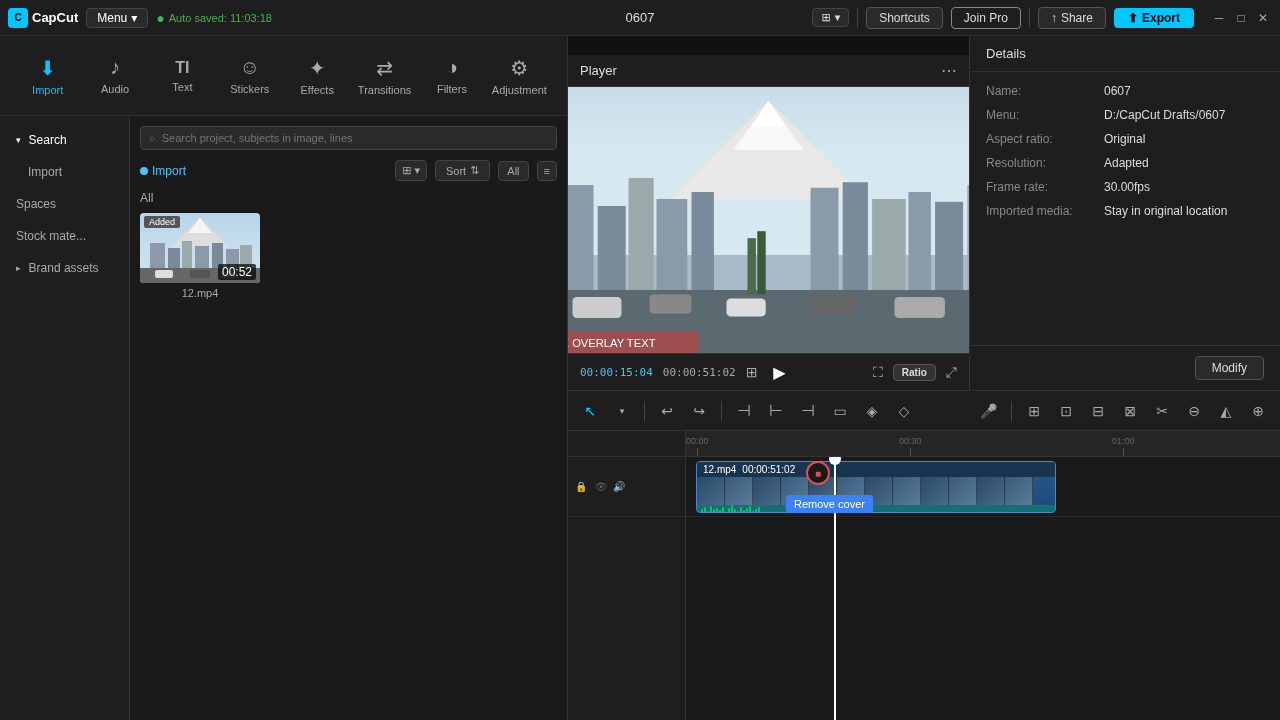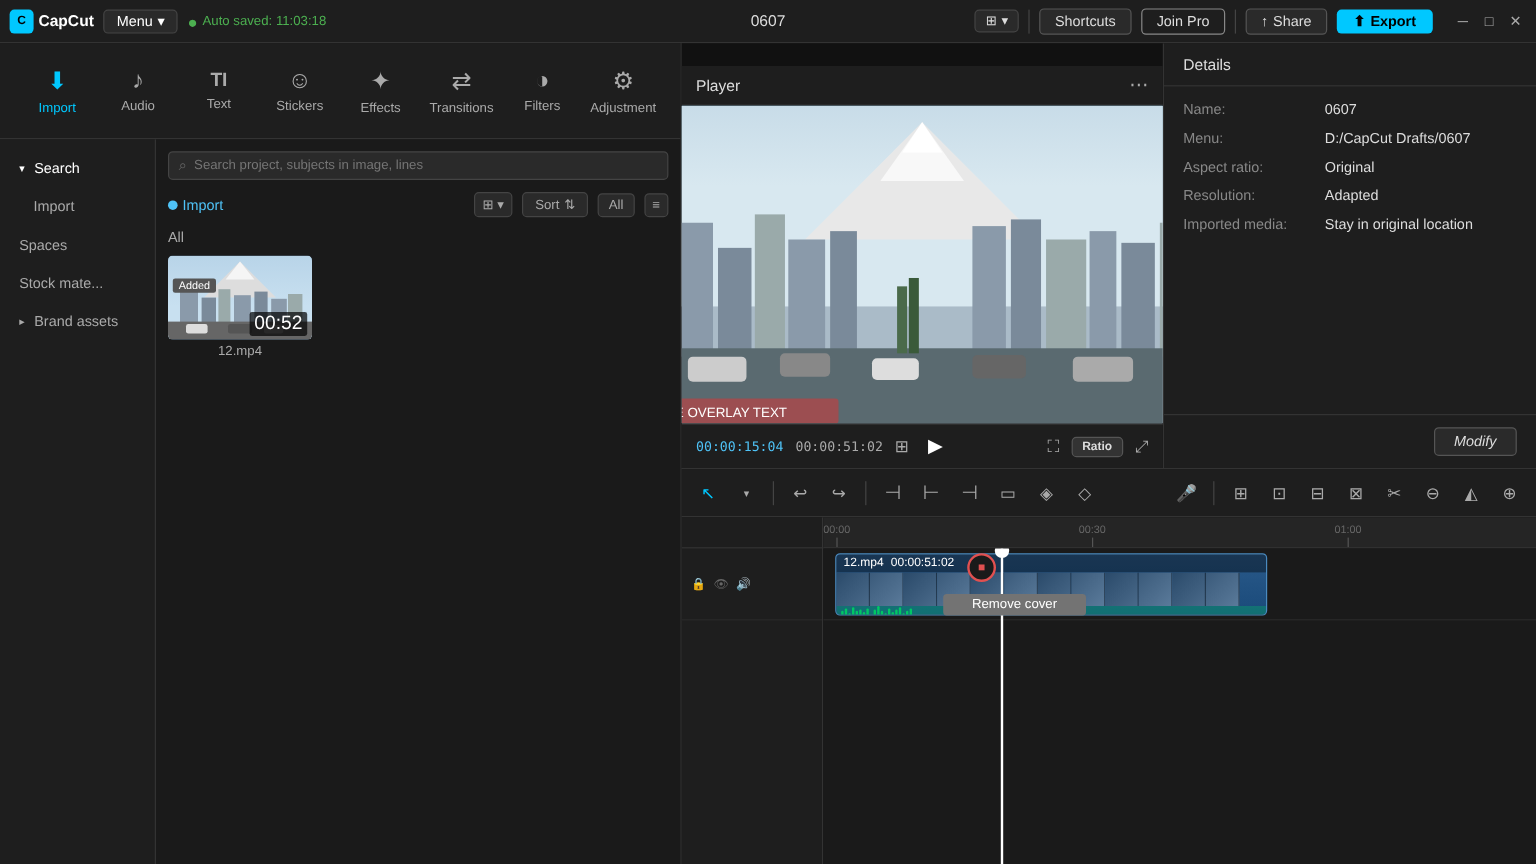--- a/index.html
+++ b/index.html
@@ -100,27 +100,27 @@
     .media-item { position: relative; width: 120px; cursor: pointer; }
     .media-thumb {
       width: 120px; height: 70px; background: #333; border-radius: 4px;
       overflow: hidden; position: relative;
     }
     .media-thumb-img {
       width: 100%; height: 100%; background: linear-gradient(135deg, #2a4a6a 0%, #4a6a8a 50%, #6a8aaa 100%);
     }
     .media-duration {
       position: absolute; bottom: 3px; right: 4px;
-      background: rgba(0,0,0,0.7); color: #fff; font-size: 16px;
+      background: rgba(0,0,0,0.7); color: #fff; font-size: 12px;
       padding: 1px 4px; border-radius: 2px;
     }
     .media-added-badge {
       position: absolute; top: 3px; left: 4px;
       background: #555; color: #fff; font-size: 9px;
-      padding: 1px 5px; border-radius: 2px; margin-top: 16px;
+      padding: 1px 5px; border-radius: 2px;
     }
     .media-name { font-size: 11px; color: #aaa; margin-top: 4px; text-align: center; }
 
     
     #right-area { flex: 1; display: flex; flex-direction: column; }
     #player-details { display: flex; flex: 1; overflow: hidden; }
 
     
     #player {
       flex: 1; background: #111; display: flex; flex-direction: column;
@@ -160,21 +160,21 @@
     }
     #details-header {
       padding: 10px 16px; border-bottom: 1px solid #333;
     }
     #details-header h3 { font-size: 13px; color: #ddd; font-weight: 500; }
     #details-content { padding: 12px 16px; flex: 1; }
     .detail-row { display: flex; margin-bottom: 10px; gap: 8px; }
     .detail-label { color: #888; font-size: 12px; min-width: 110px; }
     .detail-value { color: #ddd; font-size: 12px; }
     #details-footer { padding: 10px 16px; display: flex; justify-content: flex-end; border-top: 1px solid #333; }
-    .modify-btn { background: #2a2a2a; border: 1px solid #555; border-radius: 4px; color: #ddd; padding: 4px 16px; font-size: 12px; cursor: pointer; font-style: italic; }
+    .modify-btn { background: #2a2a2a; border: 1px solid #555; border-radius: 4px; color: #ddd; padding: 4px 16px; font-size: 12px; cursor: pointer; }
 
     
     #bottom-section { height: 330px; border-top: 1px solid #333; display: flex; flex-direction: column; }
 
     
     #timeline-toolbar {
       height: 40px; background: #1e1e1e; border-bottom: 1px solid #333;
       display: flex; align-items: center; padding: 0 8px; gap: 4px;
     }
     .tl-tool { width: 28px; height: 28px; display: flex; align-items: center; justify-content: center; cursor: pointer; border-radius: 4px; color: #aaa; font-size: 14px; }
@@ -239,22 +239,22 @@
       position: absolute; top: 4px; left: 120px; z-index: 20;
     }
     .cover-circle {
       width: 24px; height: 24px; background: #1a1a1a; border: 2px solid #e05050;
       border-radius: 50%; display: flex; align-items: center; justify-content: center;
       cursor: pointer; font-size: 12px;
     }
 
     .remove-cover-tooltip {
       position: absolute; bottom: -28px; left: -20px;
-      background: #737373; color: #fff; font-size: 11px;
-      padding: 3px 24px; border-radius: 3px; white-space: nowrap;
+      background: #3b82f6; color: #fff; font-size: 11px;
+      padding: 3px 8px; border-radius: 3px; white-space: nowrap;
       z-index: 30;
     }
 
     
     .waveform-bars { display: flex; align-items: center; height: 100%; gap: 1px; padding: 0 4px; }
     .waveform-bar { width: 2px; background: #00c864; border-radius: 1px; }
   </style>
 </head>
 <body>
 
@@ -507,20 +507,24 @@
           </div>
           <div class="detail-row">
             <span class="detail-label">Aspect ratio:</span>
             <span class="detail-value">Original</span>
           </div>
           <div class="detail-row">
             <span class="detail-label">Resolution:</span>
             <span class="detail-value">Adapted</span>
           </div>
           <div class="detail-row">
+            <span class="detail-label">Frame rate:</span>
+            <span class="detail-value">30.00fps</span>
+          </div>
+          <div class="detail-row">
             <span class="detail-label">Imported media:</span>
             <span class="detail-value">Stay in original location</span>
           </div>
         </div>
         <div id="details-footer">
           <button class="modify-btn">Modify</button>
         </div>
       </div>
     </div>
 

